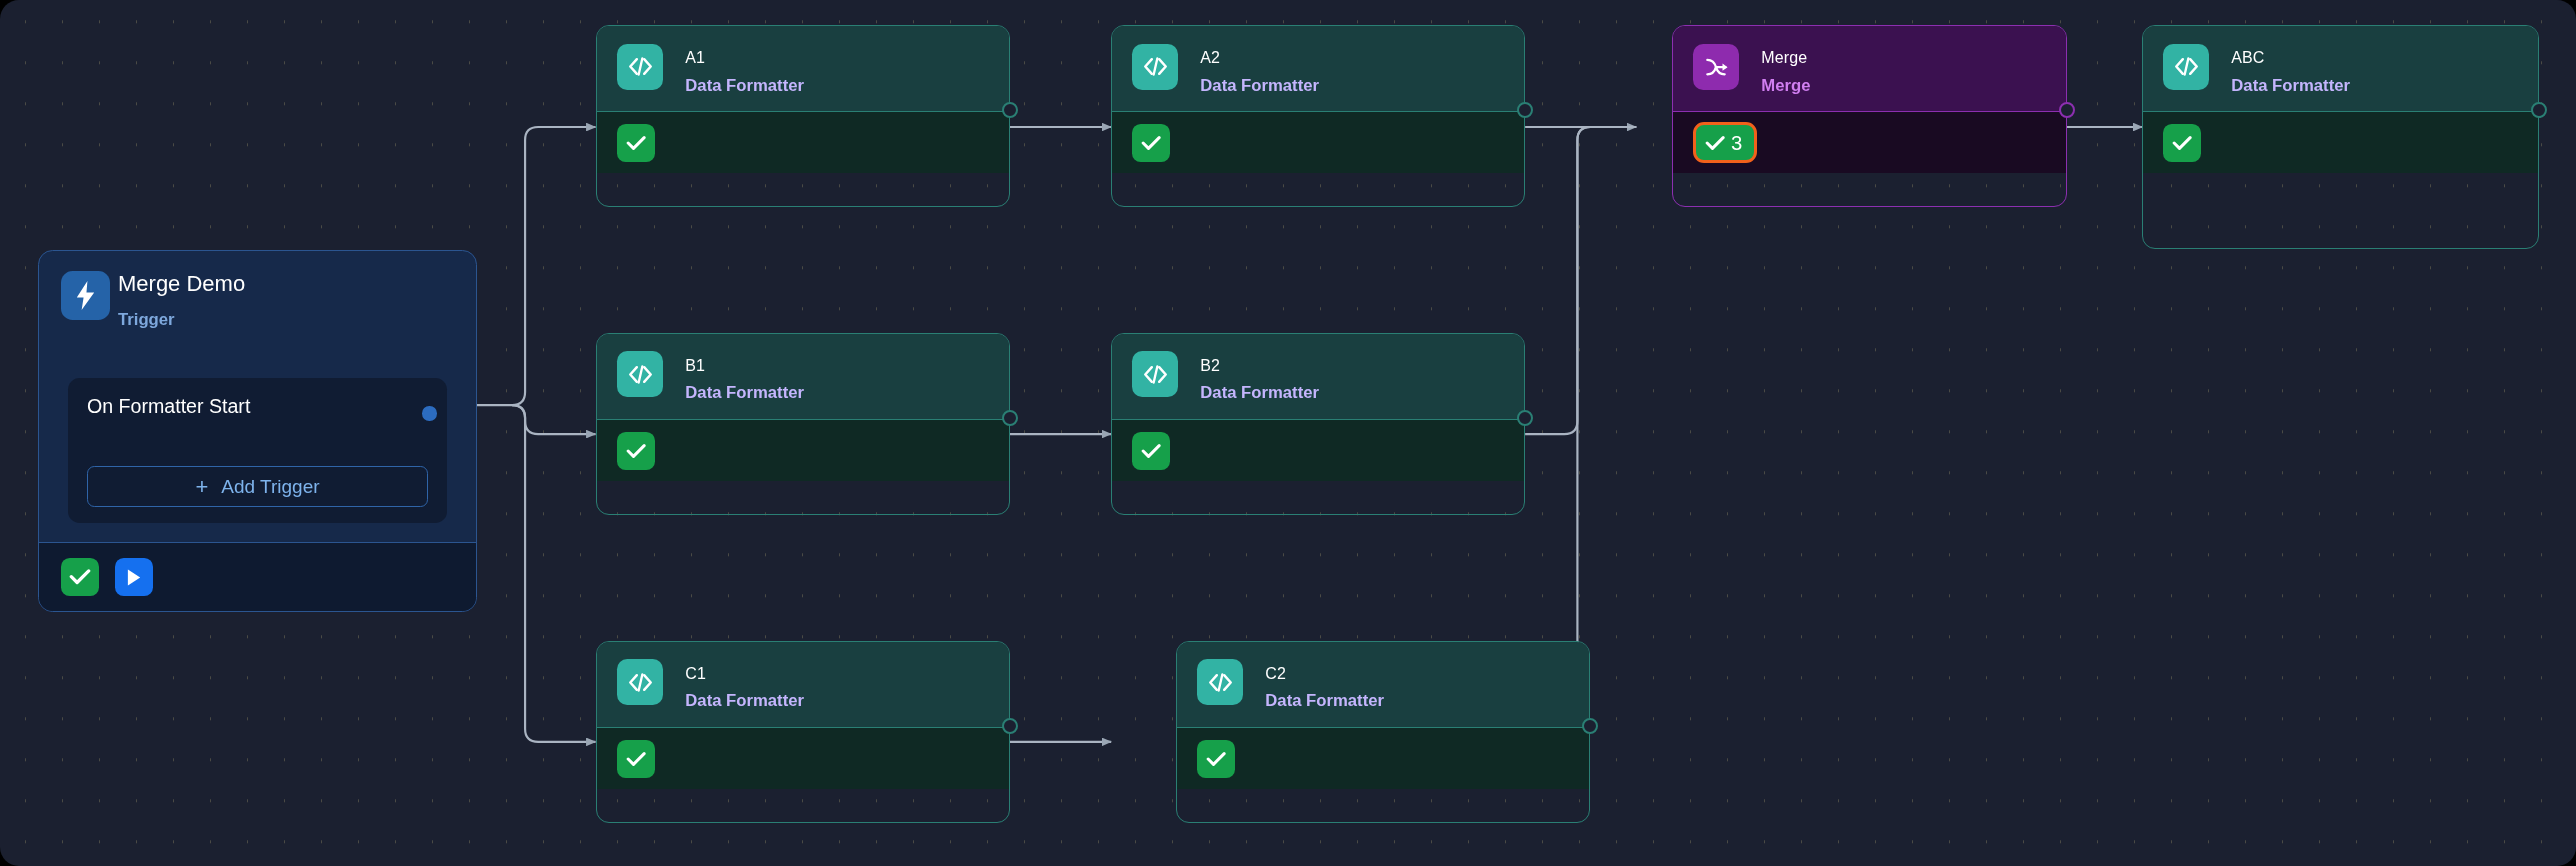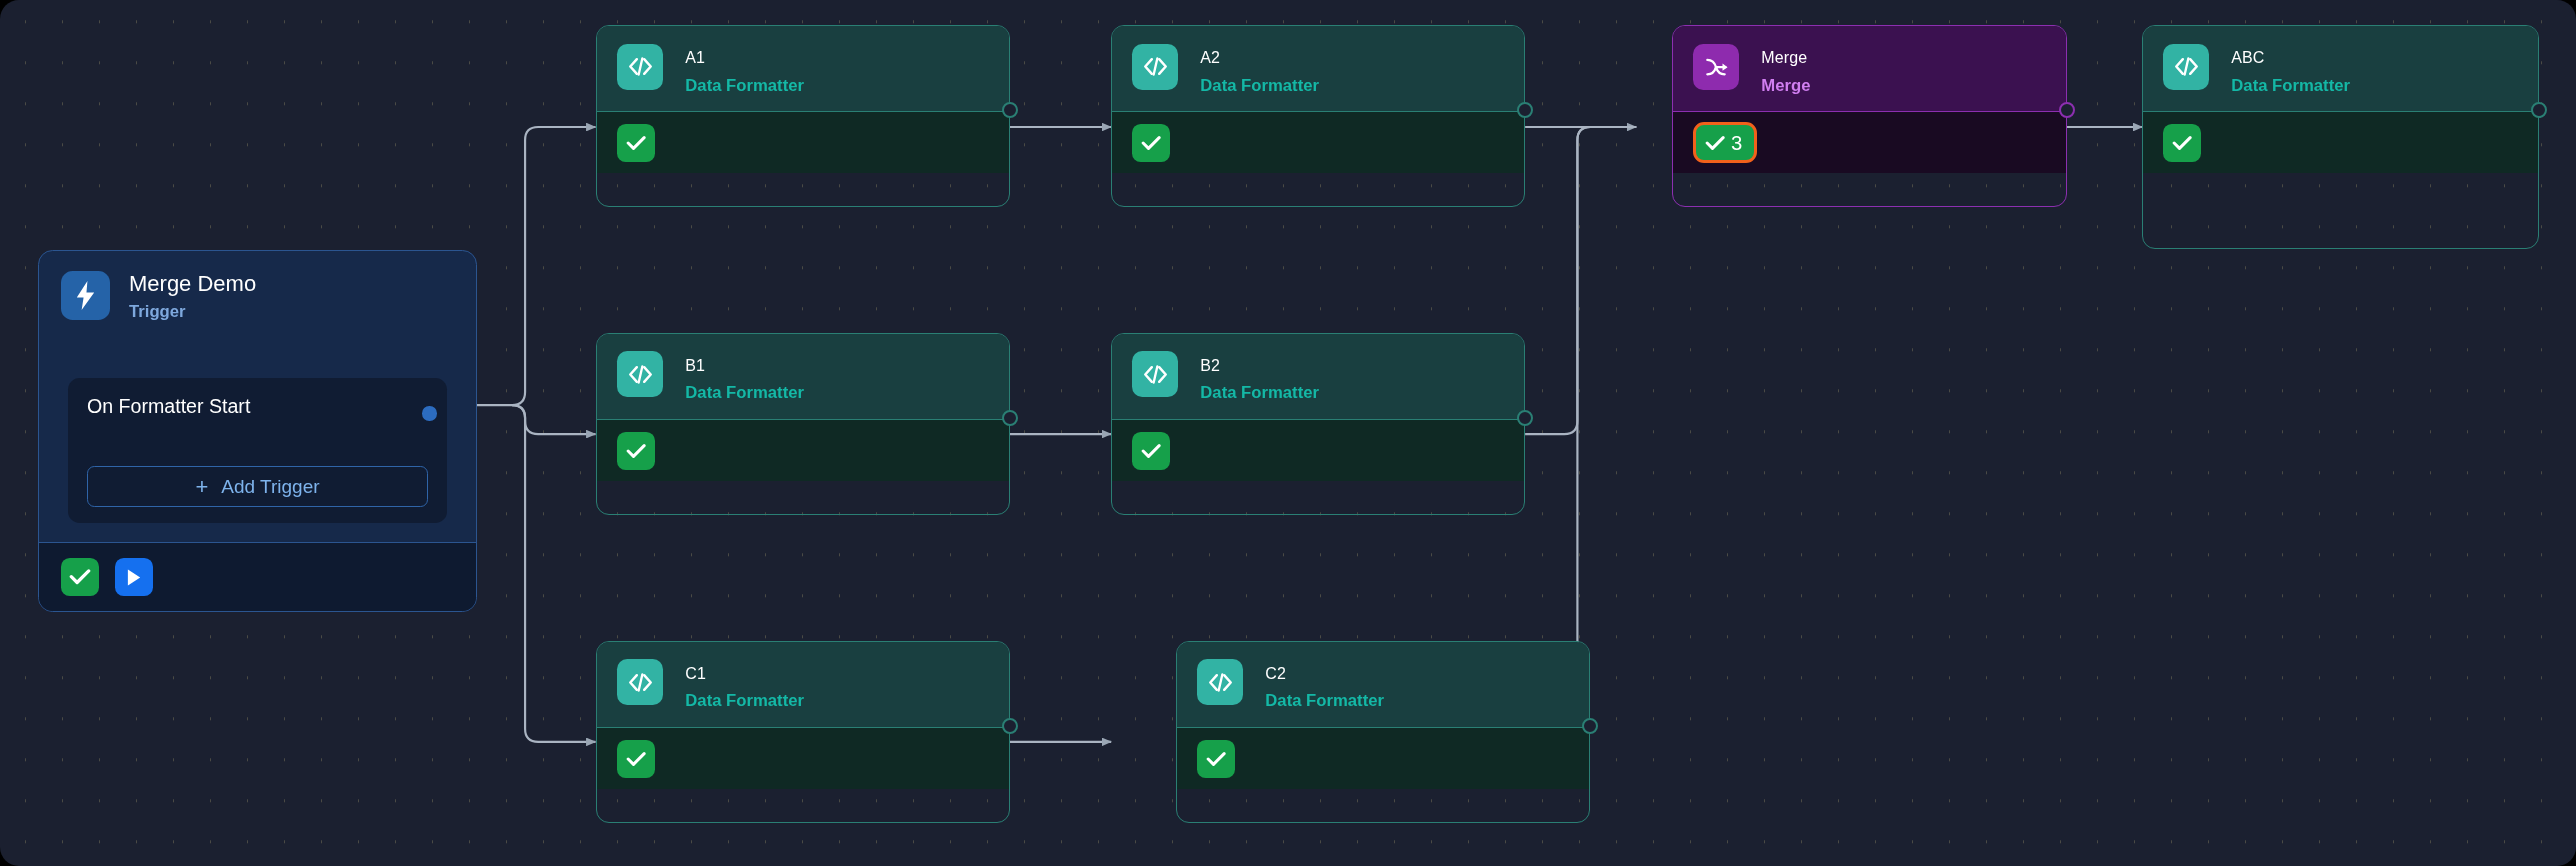--- a/index.html
+++ b/index.html
@@ -106,21 +106,21 @@
     font-size: 20.3px;
     line-height: 20.3px;
   }
   .chip.play { background: #1570ef; }
 
   
   .theme-code .node-inner { border: 1.5px solid #2a7f74; }
   .theme-code .node-head { background: #193f40; }
   .theme-code .node-foot { background: #0f2924; border-top: 1.5px solid #2a7f74; }
   .theme-code .node-icon { background: #32b3a4; }
-  .theme-code .node-sub { color: #14b8a6; }
+  .theme-code .node-sub { color: #c4b5fd; }
 
   
   .theme-merge .node-inner { border: 1.5px solid #8c2fb0; }
   .theme-merge .node-head { background: #3b1150; }
   .theme-merge .node-foot { background: #190a22; border-top: 1.5px solid #8c2fb0; }
   .theme-merge .node-icon { background: #8e2bae; }
   .theme-merge .node-sub { color: #d07ef0; }
 
   
   .port-out {
@@ -144,34 +144,34 @@
     width: 439px;
     height: 362px;
     background: #16294a;
     border: 1.5px solid #2b5590;
     border-radius: 14.5px;
     overflow: hidden;
   }
   .trig-head {
     display: flex;
     align-items: flex-start;
-    gap: 19px;
+    gap: 8px;
     padding: 20.3px 22px 0 22px;
   }
   .trig-icon {
     width: 49px; height: 49px;
     border-radius: 11.6px;
     background: #2563a8;
     flex: 0 0 49px;
     display: flex; align-items: center; justify-content: center;
   }
   .trig-title { font-size: 22px; color: #ffffff; line-height: 25px; }
   .trig-sub {
     font-size: 16.7px; font-weight: bold; color: #7ea8dd;
-    line-height: 22px; margin-top: 5px;
+    line-height: 22px; margin-top: 13px;
   }
   .trig-panel {
     position: absolute;
     left: 29px; top: 127px;
     width: 379px; height: 145px;
     background: #101c33;
     border-radius: 11.6px;
     padding: 17.4px 19px;
   }
   .trig-panel-label { font-size: 19.6px; color: #ffffff; line-height: 23px; }

